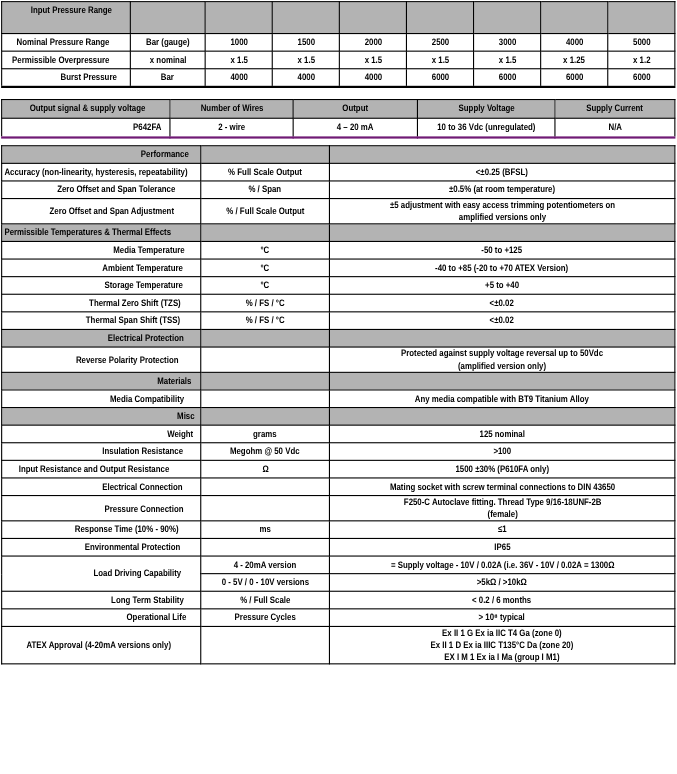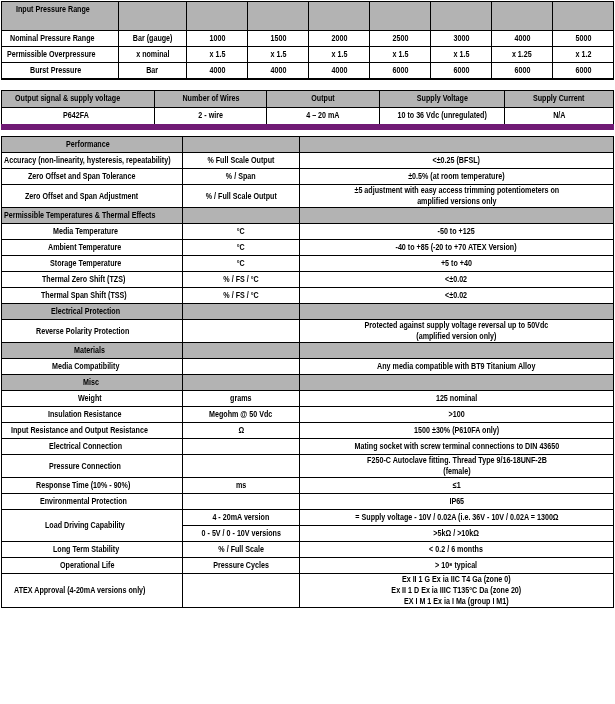--- a/index.html
+++ b/index.html
@@ -13,26 +13,26 @@
     text-align:center;
     vertical-align:middle;
     font-family:"Liberation Sans", sans-serif;
     font-weight:bold;
     font-size:8.5px;
     line-height:1.3;
     color:#000;
     overflow:hidden;
   }
   .t { display:inline-block; transform:scaleX(0.84); transform-origin:50% 50%; white-space:pre-line; }
-  .lbl { text-align:center; }
+  .lbl { text-align:right; }
   .lbl .t { transform-origin:0 50%; white-space:nowrap; }
   .hdr td, .section td { background:#b3b3b3; }
   .tall td { height:26px; vertical-align:top; padding-top:2px; }
   .t1 { border-bottom:2px solid #000; margin-bottom:10px; }
-  .t2 { border-bottom:6px solid #701a75; margin-bottom:6px; }
+  .t2 { border-bottom:2px solid #701a75; margin-bottom:6px; }
   .t2 td { height:16px; }
   .t3 td.val { }
 </style>
 </head>
 <body>
 
 <div class="wrap">
 
   <table class="t1">
     <colgroup>

